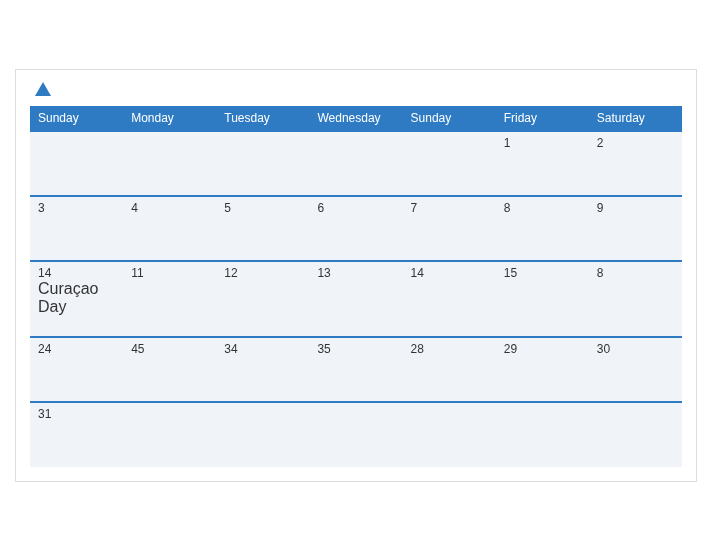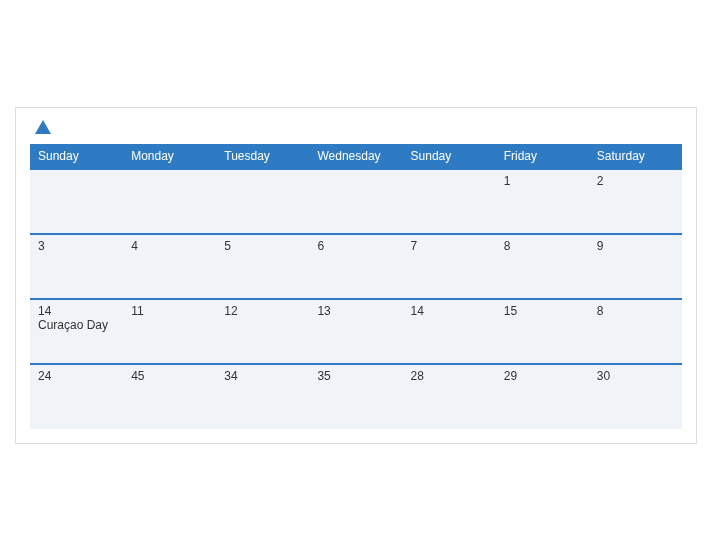--- a/index.html
+++ b/index.html
@@ -86,21 +86,21 @@
     }
     .calendar-grid tbody td.empty {
       background: #f0f4f8;
     }
     .day-number {
       font-size: 12px;
       color: #333;
       display: block;
     }
     .event {
-      font-size: 12px;
+      font-size: 16px;
       color: #333;
       margin-top: 14px;
     }
   </style>
 </head>
 <body>
 
 <div class="calendar-container">
   <div class="header">
 
@@ -205,15 +205,26 @@
           <td>
             <span class="day-number">28</span>
           </td>
           <td>
             <span class="day-number">29</span>
           </td>
           <td>
             <span class="day-number">30</span>
           </td>
         </tr>
+        <tr>
+          <td>
+            <span class="day-number">31</span>
+          </td>
+          <td class="empty"></td>
+          <td class="empty"></td>
+          <td class="empty"></td>
+          <td class="empty"></td>
+          <td class="empty"></td>
+          <td class="empty"></td>
+        </tr>
       </tbody>
   </table>
 </div>
 
 </body></html>

